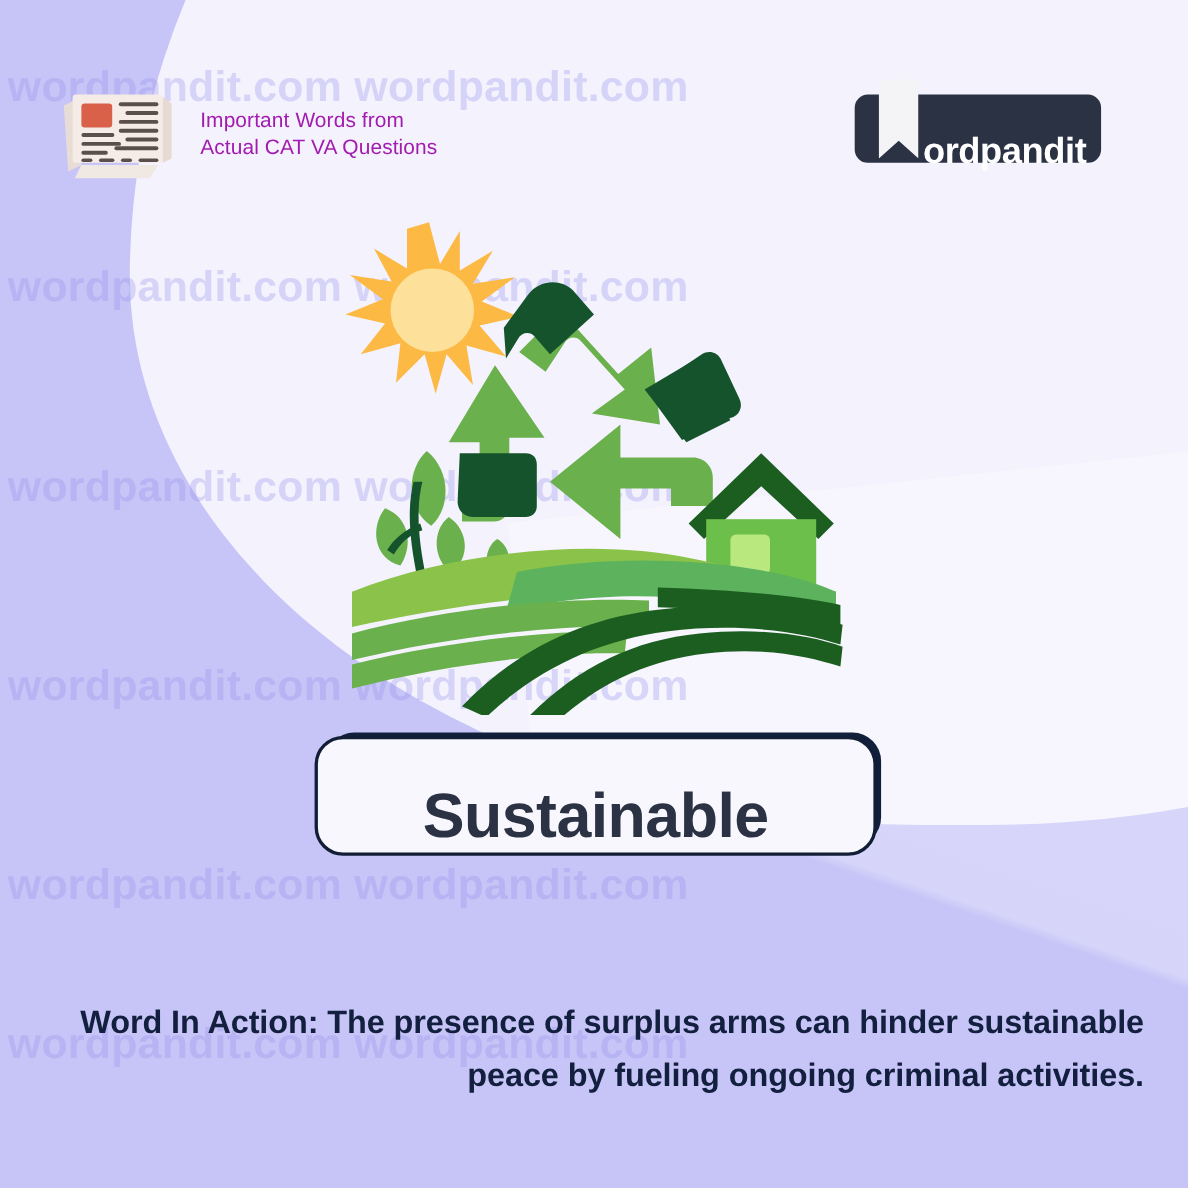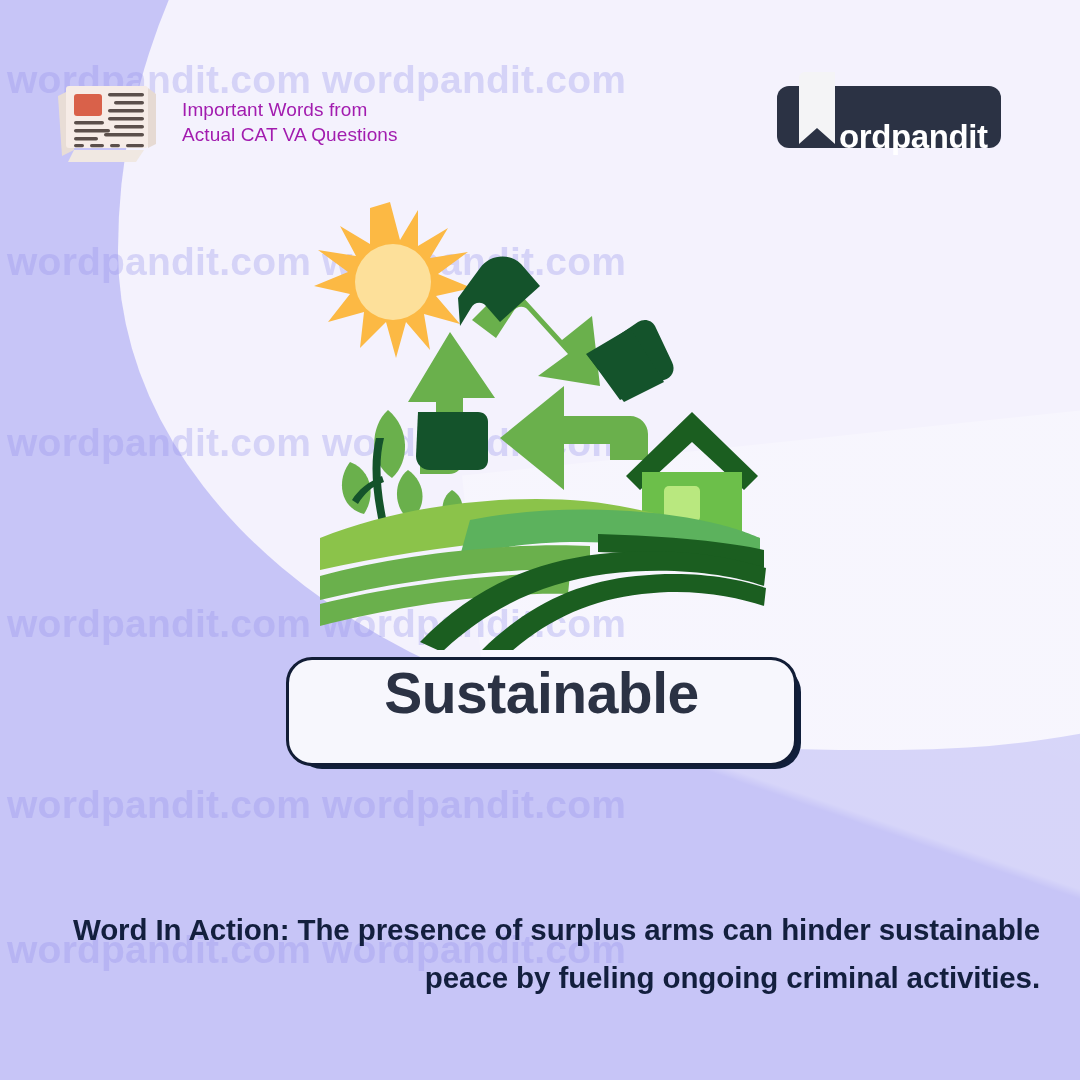--- a/index.html
+++ b/index.html
@@ -67,23 +67,23 @@
   
   .illustration{position:absolute;left:300px;top:190px;width:470px;height:460px;}
 
   
   .word-card-wrap{position:absolute;left:286px;top:657px;width:505px;height:103px;}
   .word-card-shadow{
     position:absolute;left:10px;top:9px;width:505px;height:103px;
     background:#111f3b;border-radius:26px;
   }
   .word-card{
-    position:absolute;left:0;top:0;width:505px;height:103px;
+    position:absolute;left:0;top:12px;width:505px;height:103px;
     background:#f7f7fd;border:3px solid #121d36;border-radius:26px;
-    display:flex;align-items:flex-start;justify-content:center;
+    display:flex;align-items:flex-end;justify-content:center;
   }
   .word-text{
     font-size:57px;font-weight:700;color:#2b3244;letter-spacing:-0.5px;
     font-family:"Liberation Sans", sans-serif;
   }
 
   
   .definition{
     position:absolute;left:40px;top:812px;width:1000px;
     text-align:center;color:#131f3e;

